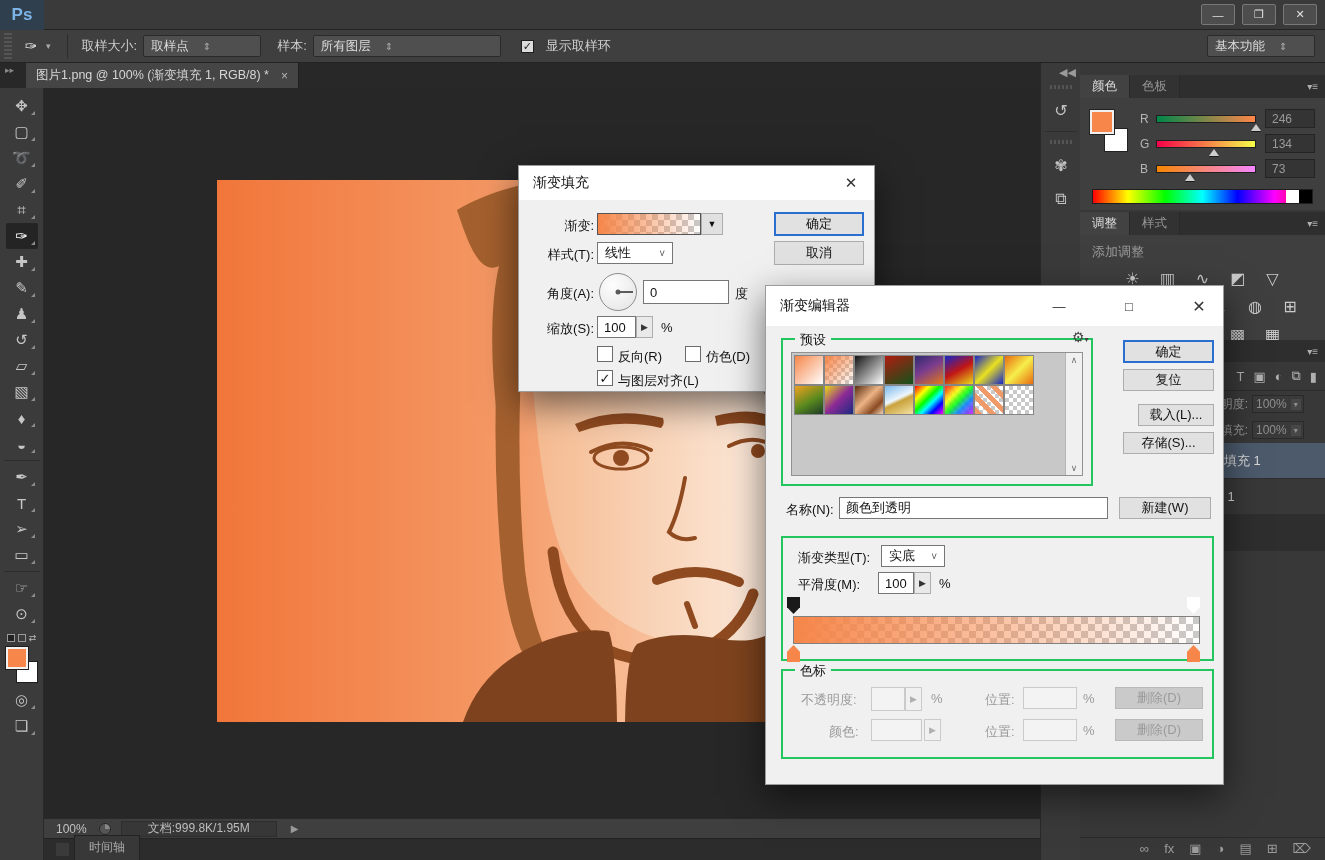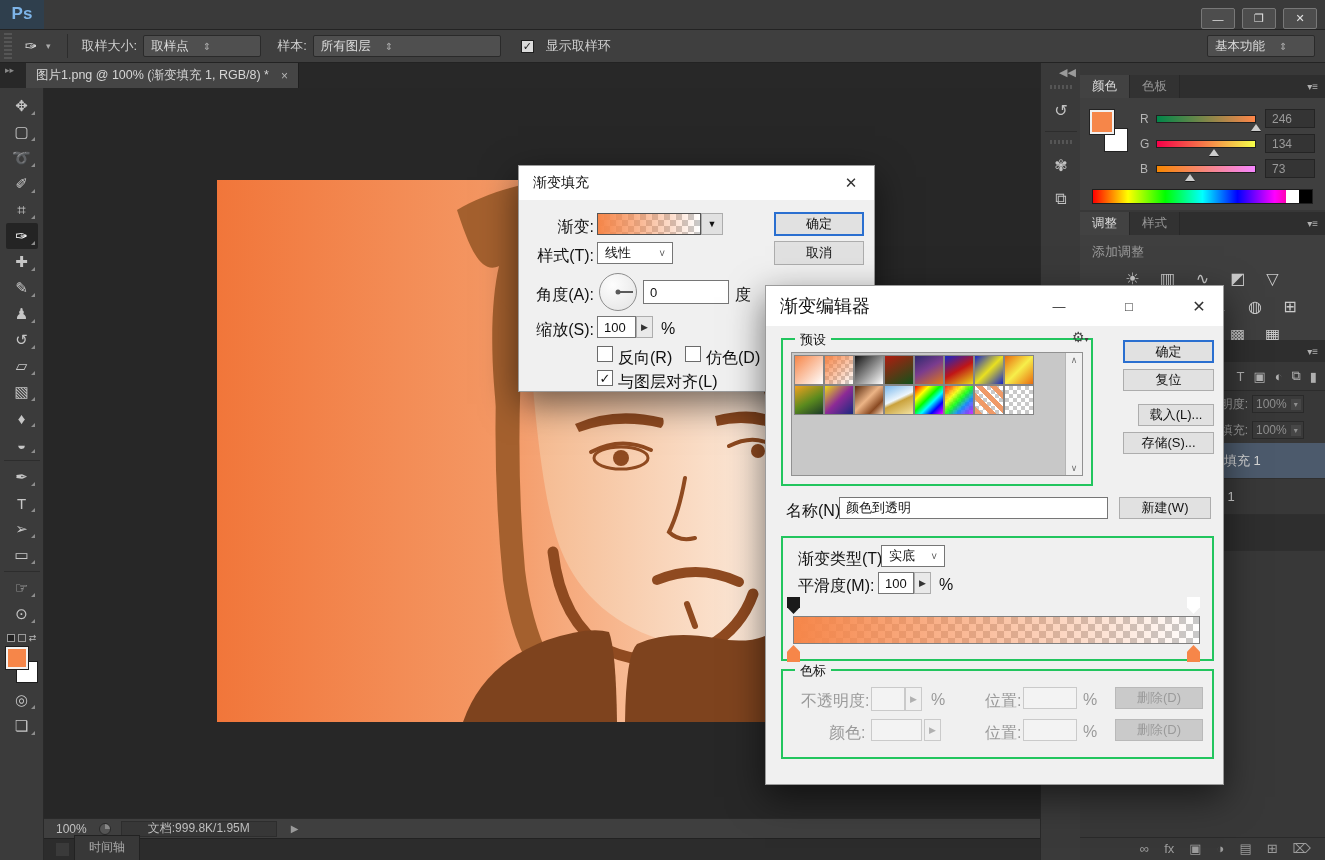--- a/index.html
+++ b/index.html
@@ -1,20 +1,20 @@
 <!DOCTYPE html>
 <html><head>
 <meta charset="utf-8">
 <style>
   *{box-sizing:border-box;margin:0;padding:0}
   html,body{width:1325px;height:860px;overflow:hidden}
   body{position:relative;background:#272727;font-family:"Liberation Sans","DejaVu Sans",sans-serif;font-size:13px;color:#ccc}
 
   
-  .menu-bar{position:absolute;left:0;top:0;width:1325px;height:30px;background:#3a3a3a;border-bottom:1px solid #232323;display:flex;align-items:flex-end;z-index:3}
+  .menu-bar{position:absolute;left:0;top:0;width:1325px;height:30px;background:#3a3a3a;border-bottom:1px solid #232323;display:flex;align-items:center;z-index:3}
   .ps-logo{width:44px;height:30px;background:#2f3f4d;color:#7db4e8;font-weight:bold;font-size:17px;display:flex;align-items:center;justify-content:center}
   .menu-item{padding:0 13px;line-height:30px;color:#d4d4d4;font-size:13px;cursor:default}
   .win-controls{margin-left:auto;display:flex;gap:7px;padding-right:8px}
   .win-btn{width:34px;height:21px;background:#4d4d4d;border:1px solid #787878;border-radius:2px;color:#e2e2e2;font-size:11px;display:flex;align-items:center;justify-content:center}
 
   
   .options-bar{position:absolute;left:0;top:30px;width:1325px;height:33px;background:#3f3f3f;border-bottom:1px solid #232323;display:flex;align-items:center;z-index:3}
   .opt-handle{width:8px;height:26px;margin:0 4px;background:repeating-linear-gradient(to bottom,#555 0 2px,transparent 2px 4px)}
   .opt-tool{width:30px;height:24px;display:flex;align-items:center;justify-content:center;color:#ddd;font-size:15px}
   .opt-caret{color:#aaa;font-size:9px;margin-right:8px}
@@ -104,21 +104,21 @@
   .layer-row .layer-name{padding-left:118px;white-space:nowrap}
   .layer-row.empty{background:#2e2e2e}
   .layers-bottom{position:absolute;left:0;right:0;bottom:1px;height:22px;border-top:1px solid #2a2a2a;display:flex;align-items:center;justify-content:flex-end;gap:15px;padding-right:14px;color:#9c9c9c;font-size:13px;background:#383838}
 
   
   .dialog{position:absolute;background:#f0f0f0;border:1px solid #9b9b9b;box-shadow:0 12px 34px rgba(0,0,0,.55);color:#111}
   .dlg-title{display:flex;align-items:center;background:#fff;font-size:14px;color:#111}
   .dlg-title-text{padding-left:14px}
   .dlg-ctrl{position:absolute;top:0;width:46px;display:flex;align-items:center;justify-content:center;color:#333}
   .dlg-body{position:absolute;left:0;right:0;bottom:0}
-  .lbl{position:absolute;font-size:16px;color:#111;white-space:nowrap}
+  .lbl{position:absolute;font-size:13px;color:#111;white-space:nowrap}
   .lbl.right{text-align:right}
   .lbl.gray{color:#9a9a9a}
   .btn{position:absolute;background:#e1e1e1;border:1px solid #adadad;font-size:13px;color:#111;display:flex;align-items:center;justify-content:center}
   .btn.primary{border:2px solid #2a6fd0}
   .btn.disabled{background:#cacaca;color:#9b9b9b;border-color:#b9b9b9}
   .inp{position:absolute;background:#fff;border:1px solid #767676;display:flex;align-items:center;padding:0 6px;font-size:13px;color:#111}
   .inp.disabled{background:#f3f3f3;border-color:#cacaca;color:#aaa}
   .spin{position:absolute;background:#e9e9e9;border:1px solid #adadad;display:flex;align-items:center;justify-content:center;font-size:9px;color:#333}
   .spin.disabled{color:#b0b0b0;border-color:#cacaca;background:#f0f0f0}
   .dd{position:absolute;background:#fff;border:1px solid #767676;display:flex;align-items:center;padding:0 7px;font-size:13px;color:#111;justify-content:space-between}
@@ -131,21 +131,21 @@
   
   #gf-dialog{left:518px;top:165px;width:357px;height:227px;z-index:10}
   #gf-dialog .dlg-title{height:34px}
   #gf-dialog .dlg-body{top:34px}
   .gf-dial{position:absolute;left:80px;top:73px;width:38px;height:38px;border-radius:50%;border:1px solid #8d8d8d;background:radial-gradient(circle at 35% 30%,#fdfdfd,#e3e3e3)}
   .gf-dial .needle{position:absolute;left:50%;top:50%;width:15px;height:2px;background:#5a5a5a;transform:translateY(-50%)}
   .gf-dial .dot{position:absolute;left:50%;top:50%;width:5px;height:5px;border-radius:50%;background:#5a5a5a;transform:translate(-50%,-50%)}
 
   
   #ge-dialog{left:765px;top:285px;width:459px;height:500px;z-index:11}
-  #ge-dialog .dlg-title{height:40px;font-size:18px}
+  #ge-dialog .dlg-title{height:40px;font-size:14px}
   #ge-dialog .dlg-body{top:40px}
   .preset-box{position:absolute;left:8px;top:12px;right:8px;bottom:8px;background:#c8c8c8;border:1px solid #919191}
   .preset-grid{position:absolute;left:2px;top:2px;right:19px;display:flex;flex-wrap:wrap}
   .preset-thumb{width:30px;height:30px;border:1px solid #858585;background-color:#fff}
   .preset-scroll{position:absolute;right:0;top:0;bottom:0;width:17px;background:#f0f0f0;border-left:1px solid #b5b5b5;display:flex;flex-direction:column;justify-content:space-between;align-items:center;padding:2px 0;color:#707070;font-size:9px}
   .gear{position:absolute;left:306px;top:3px;font-size:14px;color:#444}
   .stop{position:absolute;width:13px;height:17px;filter:drop-shadow(0 0 1px #555)}
   .stop.op{clip-path:polygon(0 0,100% 0,100% 60%,50% 100%,0 60%)}
   .stop.col{clip-path:polygon(50% 0,100% 40%,100% 100%,0 100%,0 40%)}
   .ge-bar{position:absolute;border:1px solid #808080;background-image:linear-gradient(to right,#f68649,rgba(246,134,73,0)),repeating-conic-gradient(#c9c9c9 0% 25%,#fff 0% 50%);background-size:100% 100%,14px 14px}

